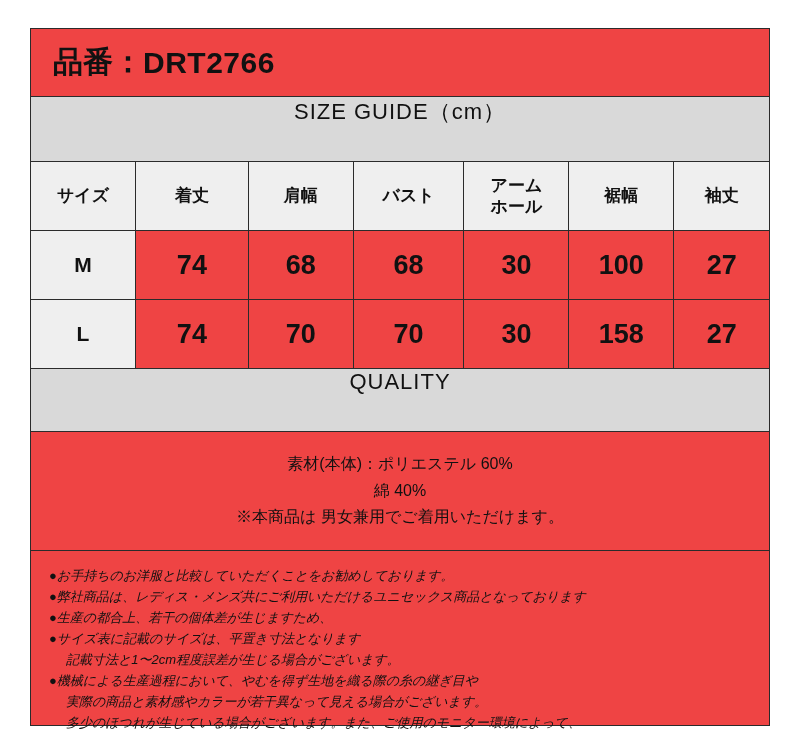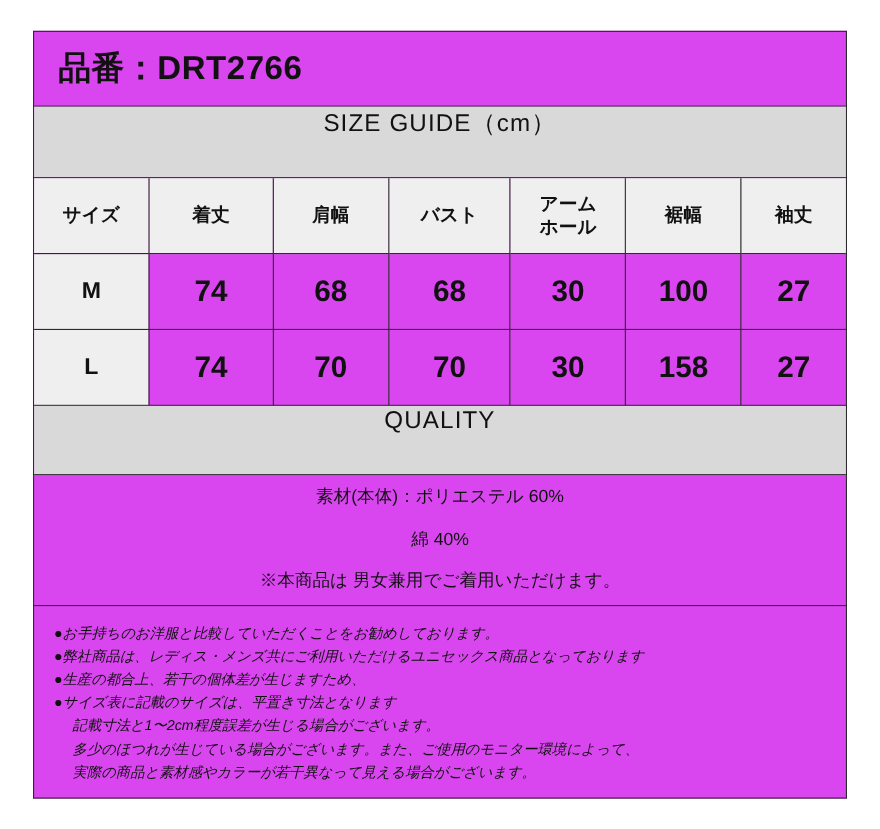--- a/index.html
+++ b/index.html
@@ -24,21 +24,21 @@
   }
 
   .frame {
     position: absolute;
     left: 30px;
     top: 28px;
     width: 740px;
     height: 698px;
     border: 1px solid #2b2b2b;
     box-sizing: border-box;
-    background: #d946ef;
+    background: #ef4444;
   }
 
   
   .product-row {
     height: 68px;
     border-bottom: 1px solid #2b2b2b;
     display: flex;
     align-items: center;
     padding-left: 22px;
     box-sizing: border-box;
@@ -110,21 +110,21 @@
   }
 
   
   .quality-body {
     height: 118px;
     border-bottom: 1px solid #2b2b2b;
     display: flex;
     flex-direction: column;
     align-items: center;
     justify-content: center;
-    gap: 14px;
+    gap: 2px;
   }
   .quality-line {
     font-size: 16px;
     line-height: 1.55;
     color: #111;
     text-align: center;
   }
 
   
   .notes {
@@ -201,18 +201,19 @@
       <div class="quality-line">綿 40%</div>
       <div class="quality-line">※本商品は 男女兼用でご着用いただけます。</div>
     </div>
 
     <div class="notes">
       <div class="note-line">●お手持ちのお洋服と比較していただくことをお勧めしております。</div>
       <div class="note-line">●弊社商品は、レディス・メンズ共にご利用いただけるユニセックス商品となっております</div>
       <div class="note-line">●生産の都合上、若干の個体差が生じますため、</div>
       <div class="note-line">●サイズ表に記載のサイズは、平置き寸法となります</div>
       <div class="note-line note-indent">記載寸法と1〜2cm程度誤差が生じる場合がございます。</div>
+      <div class="note-line">●機械による生産過程において、やむを得ず生地を織る際の糸の継ぎ目や</div>
+      <div class="note-line note-indent">実際の商品と素材感やカラーが若干異なって見える場合がございます。</div>
       <div class="note-line note-indent">多少のほつれが生じている場合がございます。また、ご使用のモニター環境によって、</div>
-      <div class="note-line note-indent">実際の商品と素材感やカラーが若干異なって見える場合がございます。</div>
     </div>
 
   </div>
 </div>
 
 </body></html>

